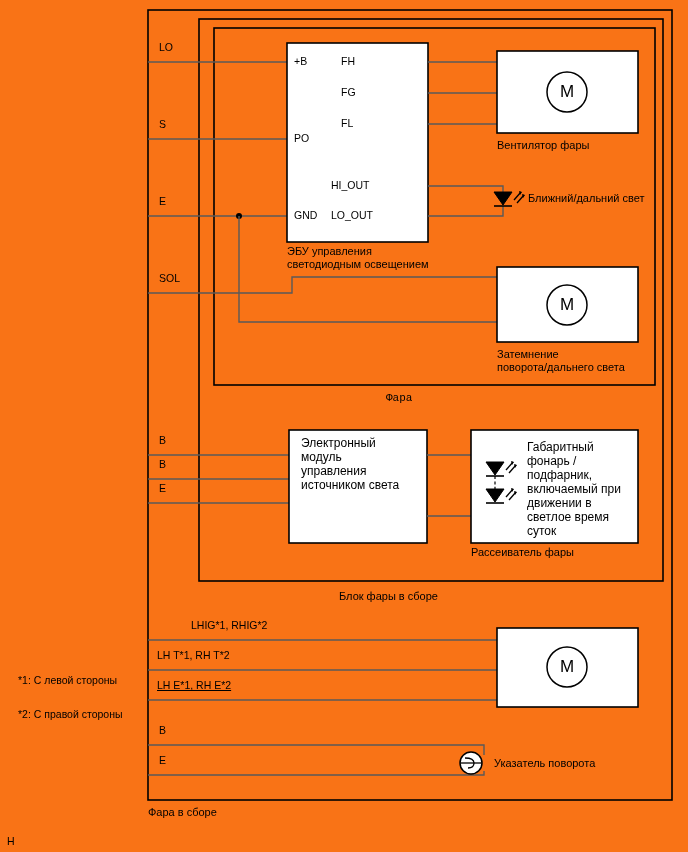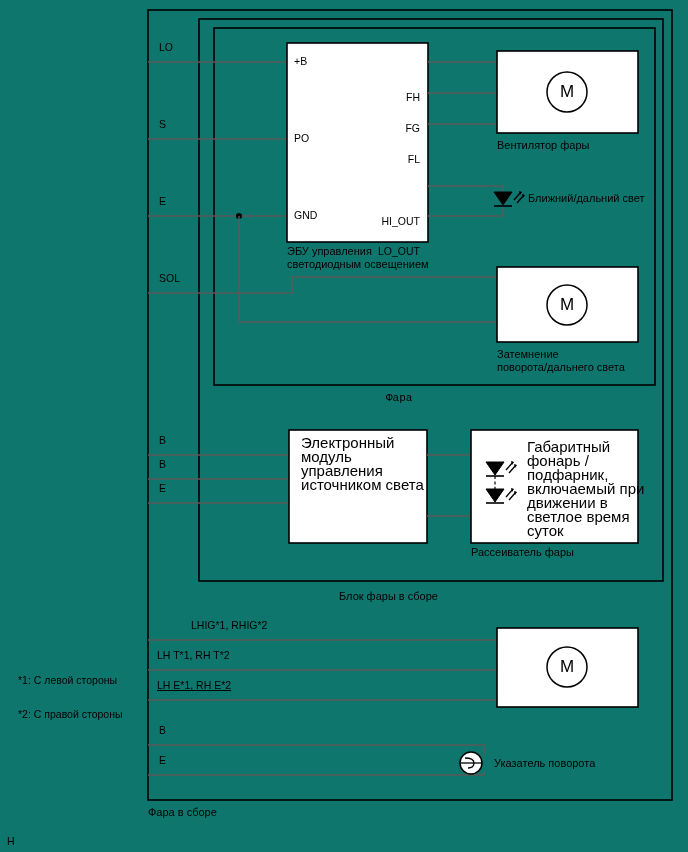--- a/index.html
+++ b/index.html
@@ -1,22 +1,22 @@
 <!DOCTYPE html>
 <html><head>
 <meta charset="utf-8">
 <style>
   html,body{margin:0;padding:0;background:#ffffff;}
   body{font-family:"Liberation Sans","DejaVu Sans",sans-serif;}
-  #root{position:relative;width:688px;height:852px;background:#0f766e;overflow:hidden;}
+  #root{position:relative;width:688px;height:852px;background:#f97316;overflow:hidden;}
   #svgcanvas{position:absolute;left:0;top:0;width:688px;height:852px;}
   .lbl{position:absolute;font-size:10.5px;color:#000;line-height:13px;white-space:pre;}
   .pin{position:absolute;font-size:10.5px;color:#000;white-space:pre;}
-  .pin.r{text-align:right;margin-top:36px;}
-  .boxtext{position:absolute;font-size:15px;color:#000;line-height:14px;white-space:pre;}
+  .pin.r{}
+  .boxtext{position:absolute;font-size:12px;color:#000;line-height:14px;white-space:pre;}
   .cap{position:absolute;font-size:11px;color:#000;line-height:13px;white-space:pre;}
   .note{position:absolute;font-size:10.5px;color:#000;white-space:pre;}
   .mglyph{position:absolute;font-size:17px;color:#000;text-align:center;}
 </style>
 </head>
 <body>
 
 <div id="root">
 
   <svg id="svgcanvas" viewBox="0 0 688 852">

